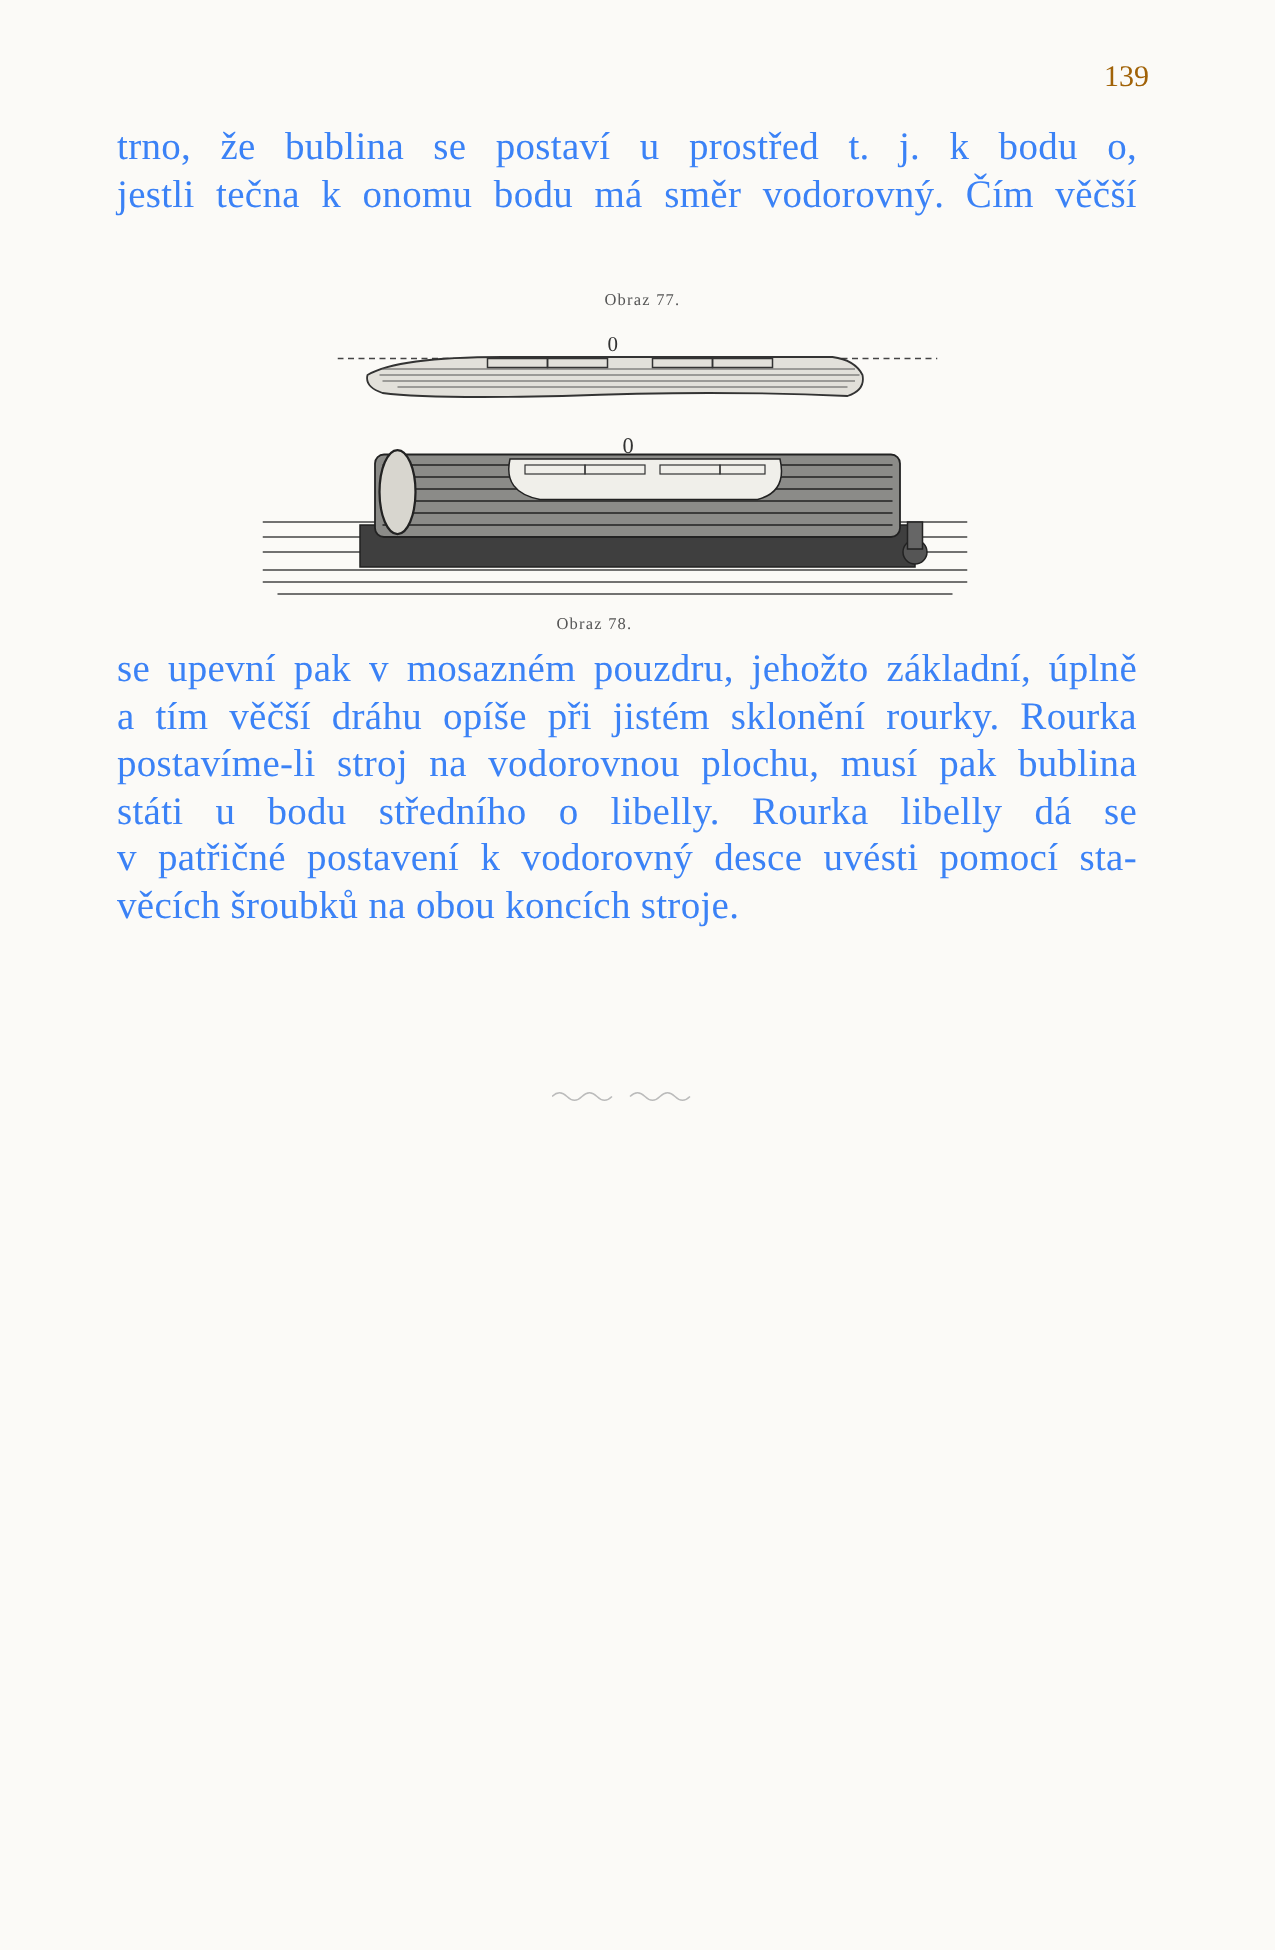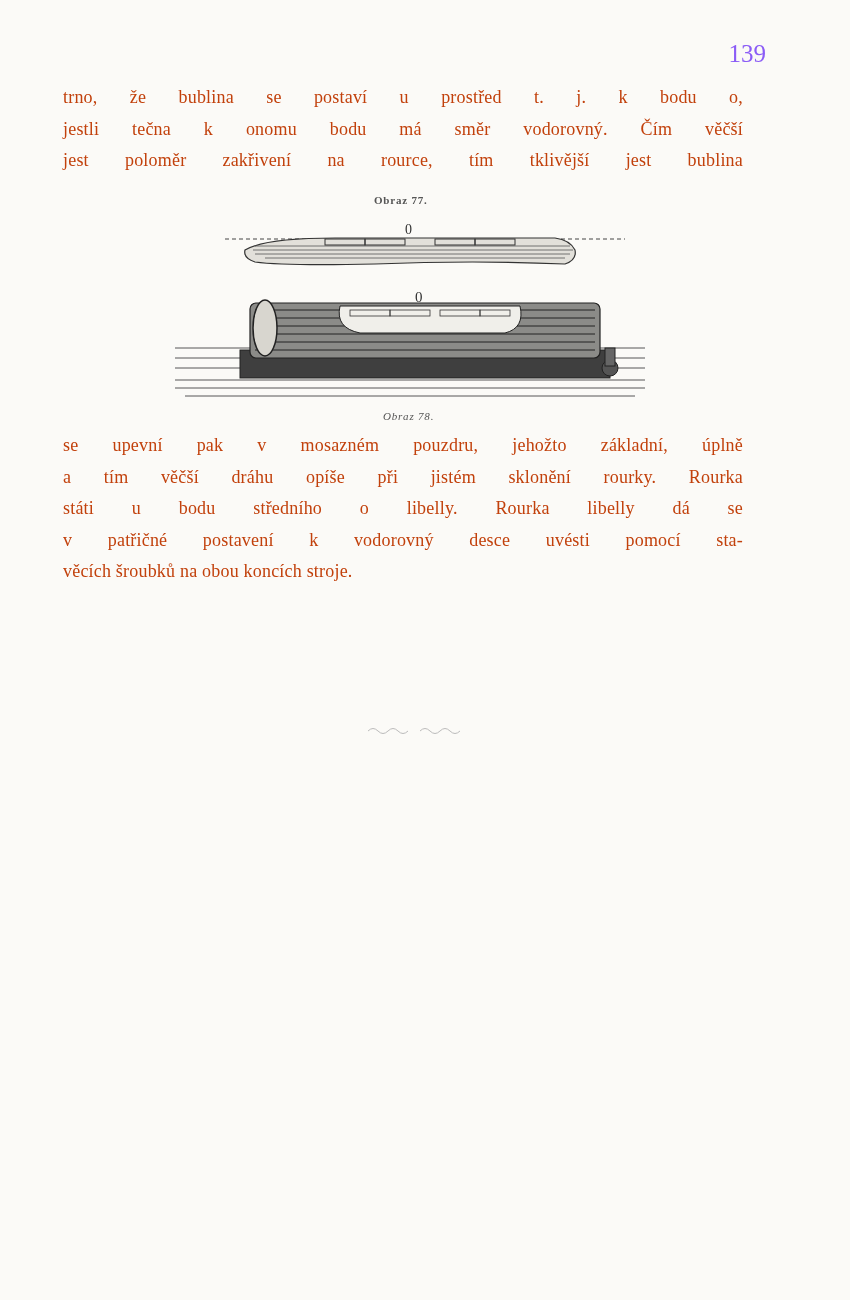--- a/index.html
+++ b/index.html
@@ -5,56 +5,55 @@
   html, body { margin: 0; padding: 0; }
   body {
     width: 850px; height: 1300px; overflow: hidden;
     background: #fbfaf7;
     font-family: "Liberation Serif", "DejaVu Serif", serif;
     color: #3a3a3a;
     position: relative;
   }
   .page-number {
     position: absolute; left: 716px; top: 40px; width: 50px;
-    text-align: right; font-size: 25px; color: #8b5cf6;
+    text-align: right; font-size: 20px; color: #a16207;
   }
   .text-block {
-    position: absolute; left: 63px; width: 680px;
-    font-size: 18px; line-height: 31.5px; color: #c2410c;
+    position: absolute; left: 78px; width: 680px;
+    font-size: 26px; line-height: 31.5px; color: #3b82f6;
     letter-spacing: 0.2px;
   }
   .text-block .line {
     display: block; text-align: justify; text-align-last: justify;
     white-space: nowrap; height: 31.5px;
   }
   .text-block .line.last { text-align-last: left; font-family: Liberation Serif, serif; }
   .block-1 { top: 82px; }
   .block-2 { top: 430px; }
   .caption {
     position: absolute; font-size: 11px; color: #555; letter-spacing: 0.8px;
   }
-  .cap-77 { left: 374px; top: 194px; font-weight: bold; }
-  .cap-78 { left: 383px; top: 410px; font-style: italic; }
+  .cap-77 { left: 403px; top: 194px; }
+  .cap-78 { left: 371px; top: 410px; }
   .figure { position: absolute; }
   .fig-77 { left: 225px; top: 222px; width: 400px; height: 60px; }
   .fig-78 { left: 175px; top: 288px; width: 470px; height: 122px; }
   .fleuron {
     position: absolute; left: 368px; top: 725px; width: 100px; height: 12px;
   }
 </style>
 </head>
 <body>
 
 <div>
   <div class="page-number">139</div>
 
   <div class="text-block block-1">
     <span class="line">trno, že bublina se postaví u prostřed t. j. k bodu o,</span>
     <span class="line">jestli tečna k onomu bodu má směr vodorovný. Čím věčší</span>
-    <span class="line">jest poloměr zakřivení na rource, tím tklivější jest bublina</span>
   </div>
 
   <div class="caption cap-77">Obraz 77.</div>
 
   <svg class="figure fig-77" viewBox="0 0 400 60">
     <line x1="0" y1="17" x2="400" y2="17" stroke="#444" stroke-width="1" stroke-dasharray="4,3"></line>
     <path d="M20 28 Q40 16 110 16 L330 16 Q345 18 350 28 Q352 38 340 42 Q250 38 150 42 Q60 44 30 40 Q18 36 20 28 Z" fill="#e2e0da" stroke="#333" stroke-width="1.2"></path>
     <g stroke="#555" stroke-width="0.8">
       <line x1="30" y1="24" x2="345" y2="24"></line>
       <line x1="28" y1="28" x2="348" y2="28"></line>
@@ -100,20 +99,21 @@
     <text x="240" y="14" font-size="15" fill="#333" font-family="Liberation Serif, serif">0</text>
     <circle cx="435" cy="80" r="8" fill="#555" stroke="#222"></circle>
     <rect x="430" y="60" width="10" height="18" fill="#666" stroke="#222"></rect>
   </svg>
 
   <div class="caption cap-78">Obraz 78.</div>
 
   <div class="text-block block-2">
     <span class="line">se upevní pak v mosazném pouzdru, jehožto základní, úplně</span>
     <span class="line">a tím věčší dráhu opíše při jistém sklonění rourky. Rourka</span>
+    <span class="line">postavíme-li stroj na vodorovnou plochu, musí pak bublina</span>
     <span class="line">státi u bodu středního o libelly. Rourka libelly dá se</span>
     <span class="line">v patřičné postavení k vodorovný desce uvésti pomocí sta-</span>
     <span class="line last">věcích šroubků na obou koncích stroje.</span>
   </div>
 
   <svg class="fleuron" viewBox="0 0 100 12">
     <path d="M0 6 Q5 1 10 6 T20 6 T30 6 T40 6 M52 6 Q57 1 62 6 T72 6 T82 6 T92 6" fill="none" stroke="#bbb" stroke-width="1"></path>
   </svg>
 </div>
 

